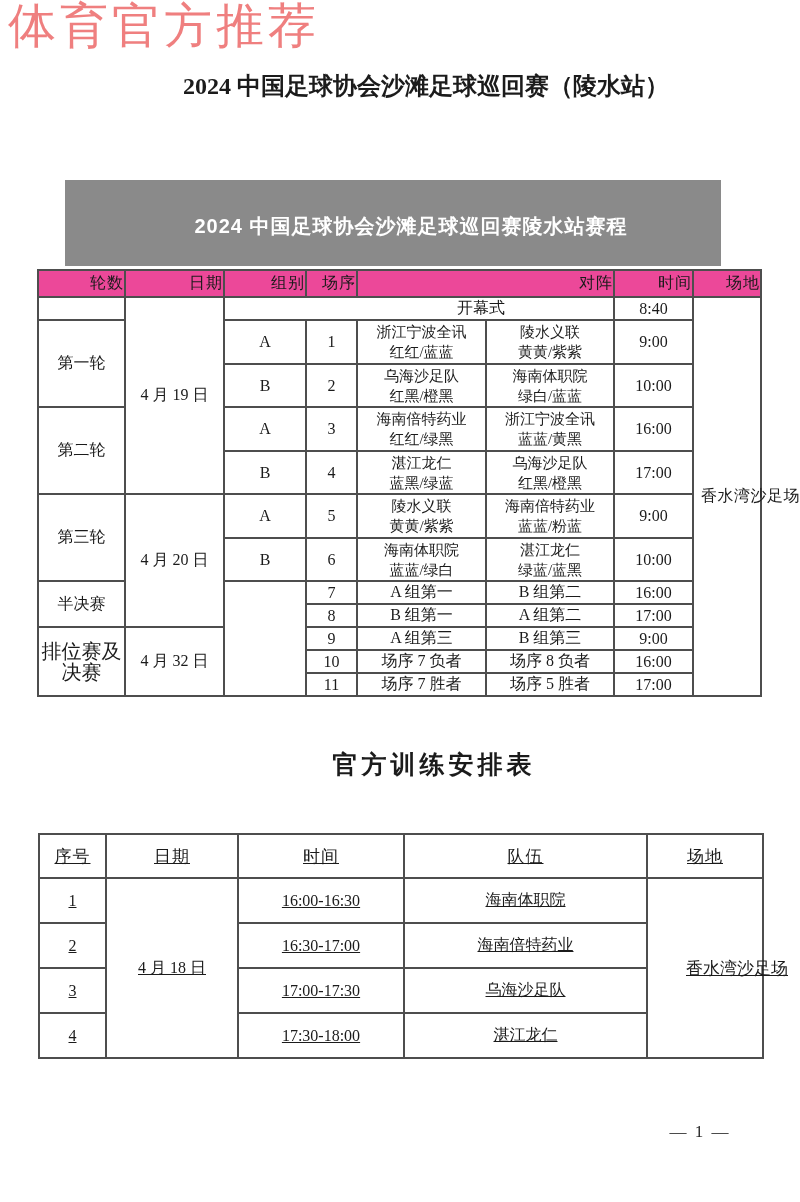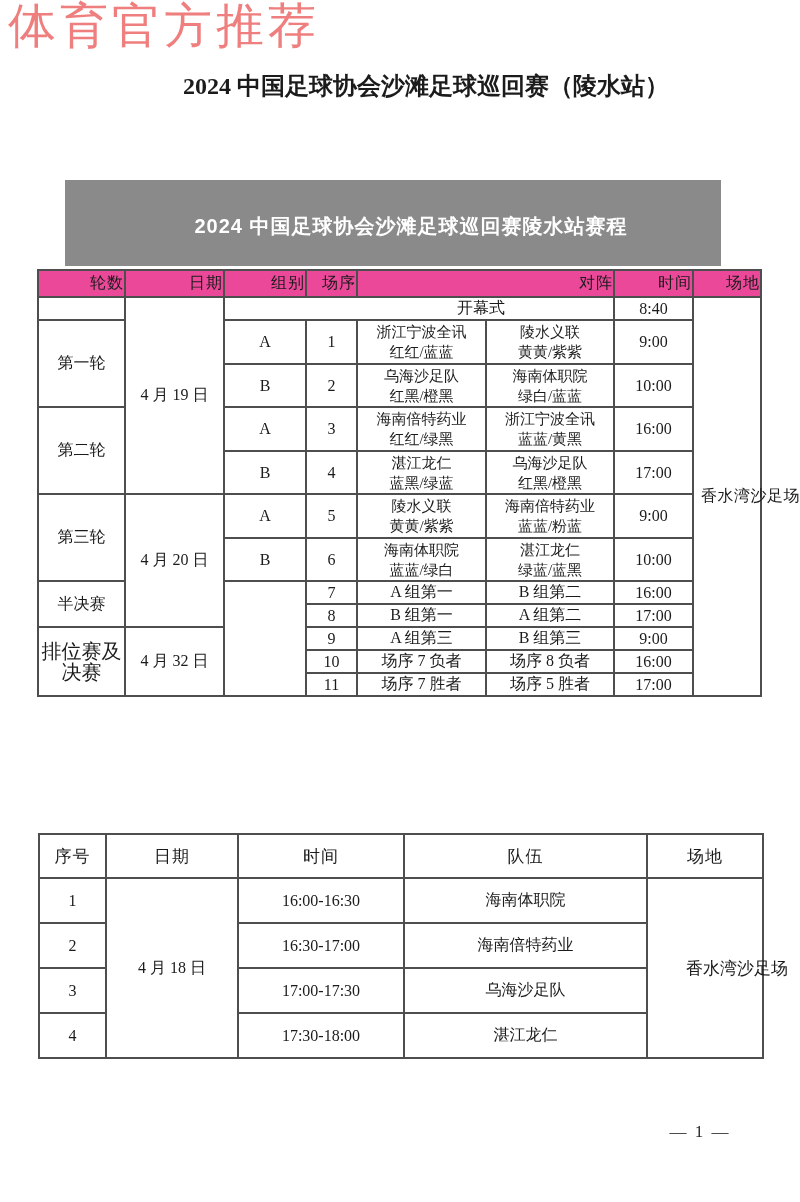--- a/index.html
+++ b/index.html
@@ -44,21 +44,21 @@
     text-align:right;
   }
   .t1 td { font-size:16px; }
   .open-cell { box-sizing:border-box; padding-left:124px; }
   .team-line { font-size:15px; line-height:20px; white-space:nowrap; }
   .round-line { font-size:20px; line-height:21px; }
   .venue-flow {
     width:110px; margin-left:7px; text-align:left; white-space:nowrap;
     font-size:16px; letter-spacing:0.5px;
   }
-  .t2 { position:absolute; left:38px; top:833px; width:724px; }
+  .t2 { position:absolute; left:38px; top:833px; width:724px;text-decoration:underline; }
   .t2 th { font-weight:normal; font-size:17px; height:42px; letter-spacing:1px; }
   .t2 td { font-size:16px; height:43px; }
   .venue-flow2 {
     width:110px; margin-left:38px; text-align:left; white-space:nowrap;
     font-size:17px;
   }
   .training-title {
     position:absolute; top:748px; left:0; width:100%; box-sizing:border-box;
     padding-left:68px; text-align:center;
     font-size:25px; font-weight:bold; letter-spacing:4px; white-space:nowrap;
@@ -236,20 +236,21 @@
 
     <tr style="height:23px">
       <td>11</td>
       <td>场序 7 胜者</td>
       <td>场序 5 胜者</td>
       <td>17:00</td>
     </tr>
   </tbody>
     </table>
 
+  <div class="training-title">官方训练安排表</div>
 
   <table class="t2">
     <colgroup>
       <col style="width:67px">
         <col style="width:132px">
         <col style="width:166px">
       <col style="width:243px">
         <col style="width:116px">
     </colgroup>
     <tbody>

